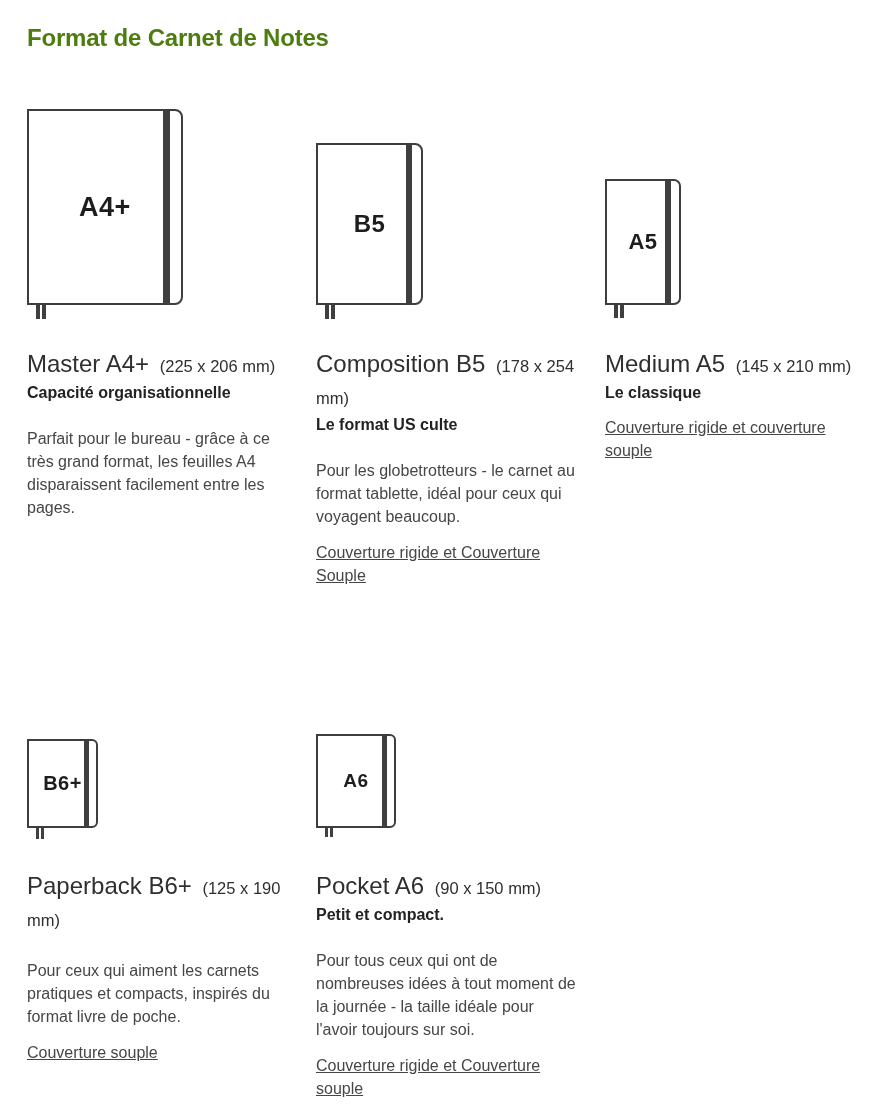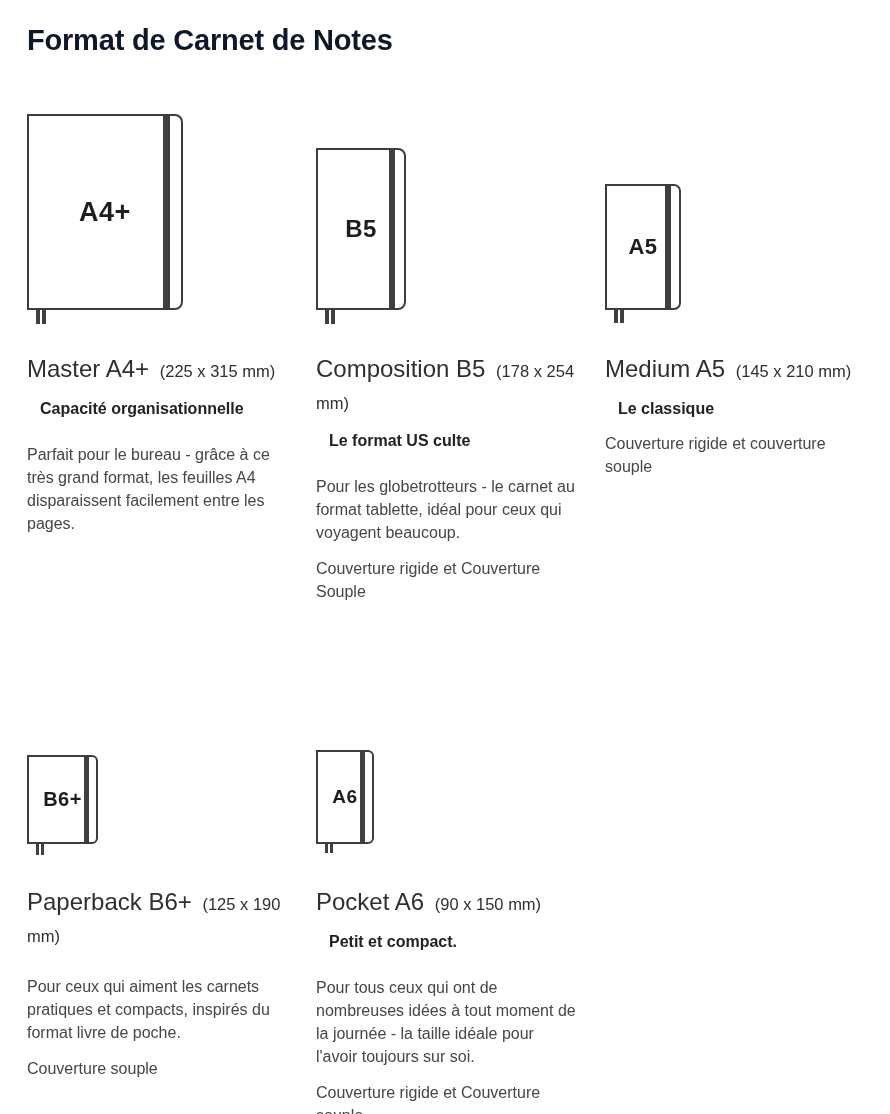--- a/index.html
+++ b/index.html
@@ -6,23 +6,23 @@
   body {
     width:890px; height:1114px;
     box-sizing:border-box;
     padding:24px 0 0 27px;
     font-family:"Liberation Sans", sans-serif;
     color:#464646;
     overflow:hidden;
   }
   h1.page-title {
     margin:0;
-    font-size:29px;
+    font-size:24px;
     font-weight:700;
-    color:#0f172a;
+    color:#4d7c0f;
     letter-spacing:-0.2px;
   }
   .grid {
     display:grid;
     grid-template-columns:repeat(3, 262px);
     column-gap:27px;
     align-items:start;
   }
   .row1 { margin-top:43px; }
   .row2 { margin-top:118px; }
@@ -72,63 +72,64 @@
     font-weight:400;
     color:#2f2f2f;
     line-height:29px;
   }
   .fmt-size {
     font-size:16.5px;
     color:#2f2f2f;
     margin-left:4px;
   }
   p.tagline {
-    margin:13px;
+    margin:0;
     font-size:16px;
     font-weight:700;
     color:#222222;
     line-height:20px;
   }
   p.desc {
     margin:24px 0 0 0;
     font-size:16px;
     line-height:23px;
     color:#464646;
   }
   p.covers {
     margin:13px 0 0 0;
     font-size:16px;
     line-height:23px;
     color:#464646;
+    text-decoration:underline;
   }
 </style>
 </head>
 <body>
 
 <h1 class="page-title">Format de Carnet de Notes</h1>
 
 <div class="grid row1">
 
   <article class="card">
     <div class="illus-box">
       <div class="notebook" style="width:156px;height:196px;font-size:27px;--band-w:7px;--band-r:11px;--rib-w:4px;--rib-h:14px;border-radius:0 8px 8px 0">
         <span class="nb-label">A4+</span>
         <div class="band"></div>
         <div class="ribbon r1"></div>
         <div class="ribbon r2"></div>
       </div>
     </div>
-    <h2 class="card-title"><span>Master A4+</span> <span class="fmt-size">(225 x 315 mm)</span></h2>
+    <h2 class="card-title"><span>Master A4+</span> <span class="fmt-size">(225 x 206 mm)</span></h2>
     <p class="tagline">Capacité organisationnelle</p>
     <p class="desc">Parfait pour le bureau - grâce à ce très grand format, les feuilles A4 disparaissent facilement entre les pages.</p>
   </article>
 
   <article class="card">
     <div class="illus-box">
-      <div class="notebook" style="width:90px;height:162px;font-size:24px;--band-w:6px;--band-r:9px;--rib-w:4px;--rib-h:14px;border-radius:0 8px 8px 0">
+      <div class="notebook" style="width:107px;height:162px;font-size:24px;--band-w:6px;--band-r:9px;--rib-w:4px;--rib-h:14px;border-radius:0 8px 8px 0">
         <span class="nb-label">B5</span>
         <div class="band"></div>
         <div class="ribbon r1"></div>
         <div class="ribbon r2"></div>
       </div>
     </div>
     <h2 class="card-title"><span>Composition B5</span> <span class="fmt-size">(178 x 254 mm)</span></h2>
     <p class="tagline">Le format US culte</p>
     <p class="desc">Pour les globetrotteurs - le carnet au format tablette, idéal pour ceux qui voyagent beaucoup.</p>
     <p class="covers">Couverture rigide et Couverture Souple</p>
@@ -161,21 +162,21 @@
         <div class="ribbon r2"></div>
       </div>
     </div>
     <h2 class="card-title"><span>Paperback B6+</span> <span class="fmt-size">(125 x 190 mm)</span></h2>
     <p class="desc">Pour ceux qui aiment les carnets pratiques et compacts, inspirés du format livre de poche.</p>
     <p class="covers">Couverture souple</p>
   </article>
 
   <article class="card">
     <div class="illus-box">
-      <div class="notebook" style="width:58px;height:94px;font-size:19px;--band-w:5px;--band-r:7px;--rib-w:3px;--rib-h:9px;border-radius:0 6px 6px 0">
+      <div class="notebook" style="width:80px;height:94px;font-size:19px;--band-w:5px;--band-r:7px;--rib-w:3px;--rib-h:9px;border-radius:0 6px 6px 0">
         <span class="nb-label">A6</span>
         <div class="band"></div>
         <div class="ribbon r1"></div>
         <div class="ribbon r2"></div>
       </div>
     </div>
     <h2 class="card-title"><span>Pocket A6</span> <span class="fmt-size">(90 x 150 mm)</span></h2>
     <p class="tagline">Petit et compact.</p>
     <p class="desc">Pour tous ceux qui ont de nombreuses idées à tout moment de la journée - la taille idéale pour l'avoir toujours sur soi.</p>
     <p class="covers">Couverture rigide et Couverture souple</p>

